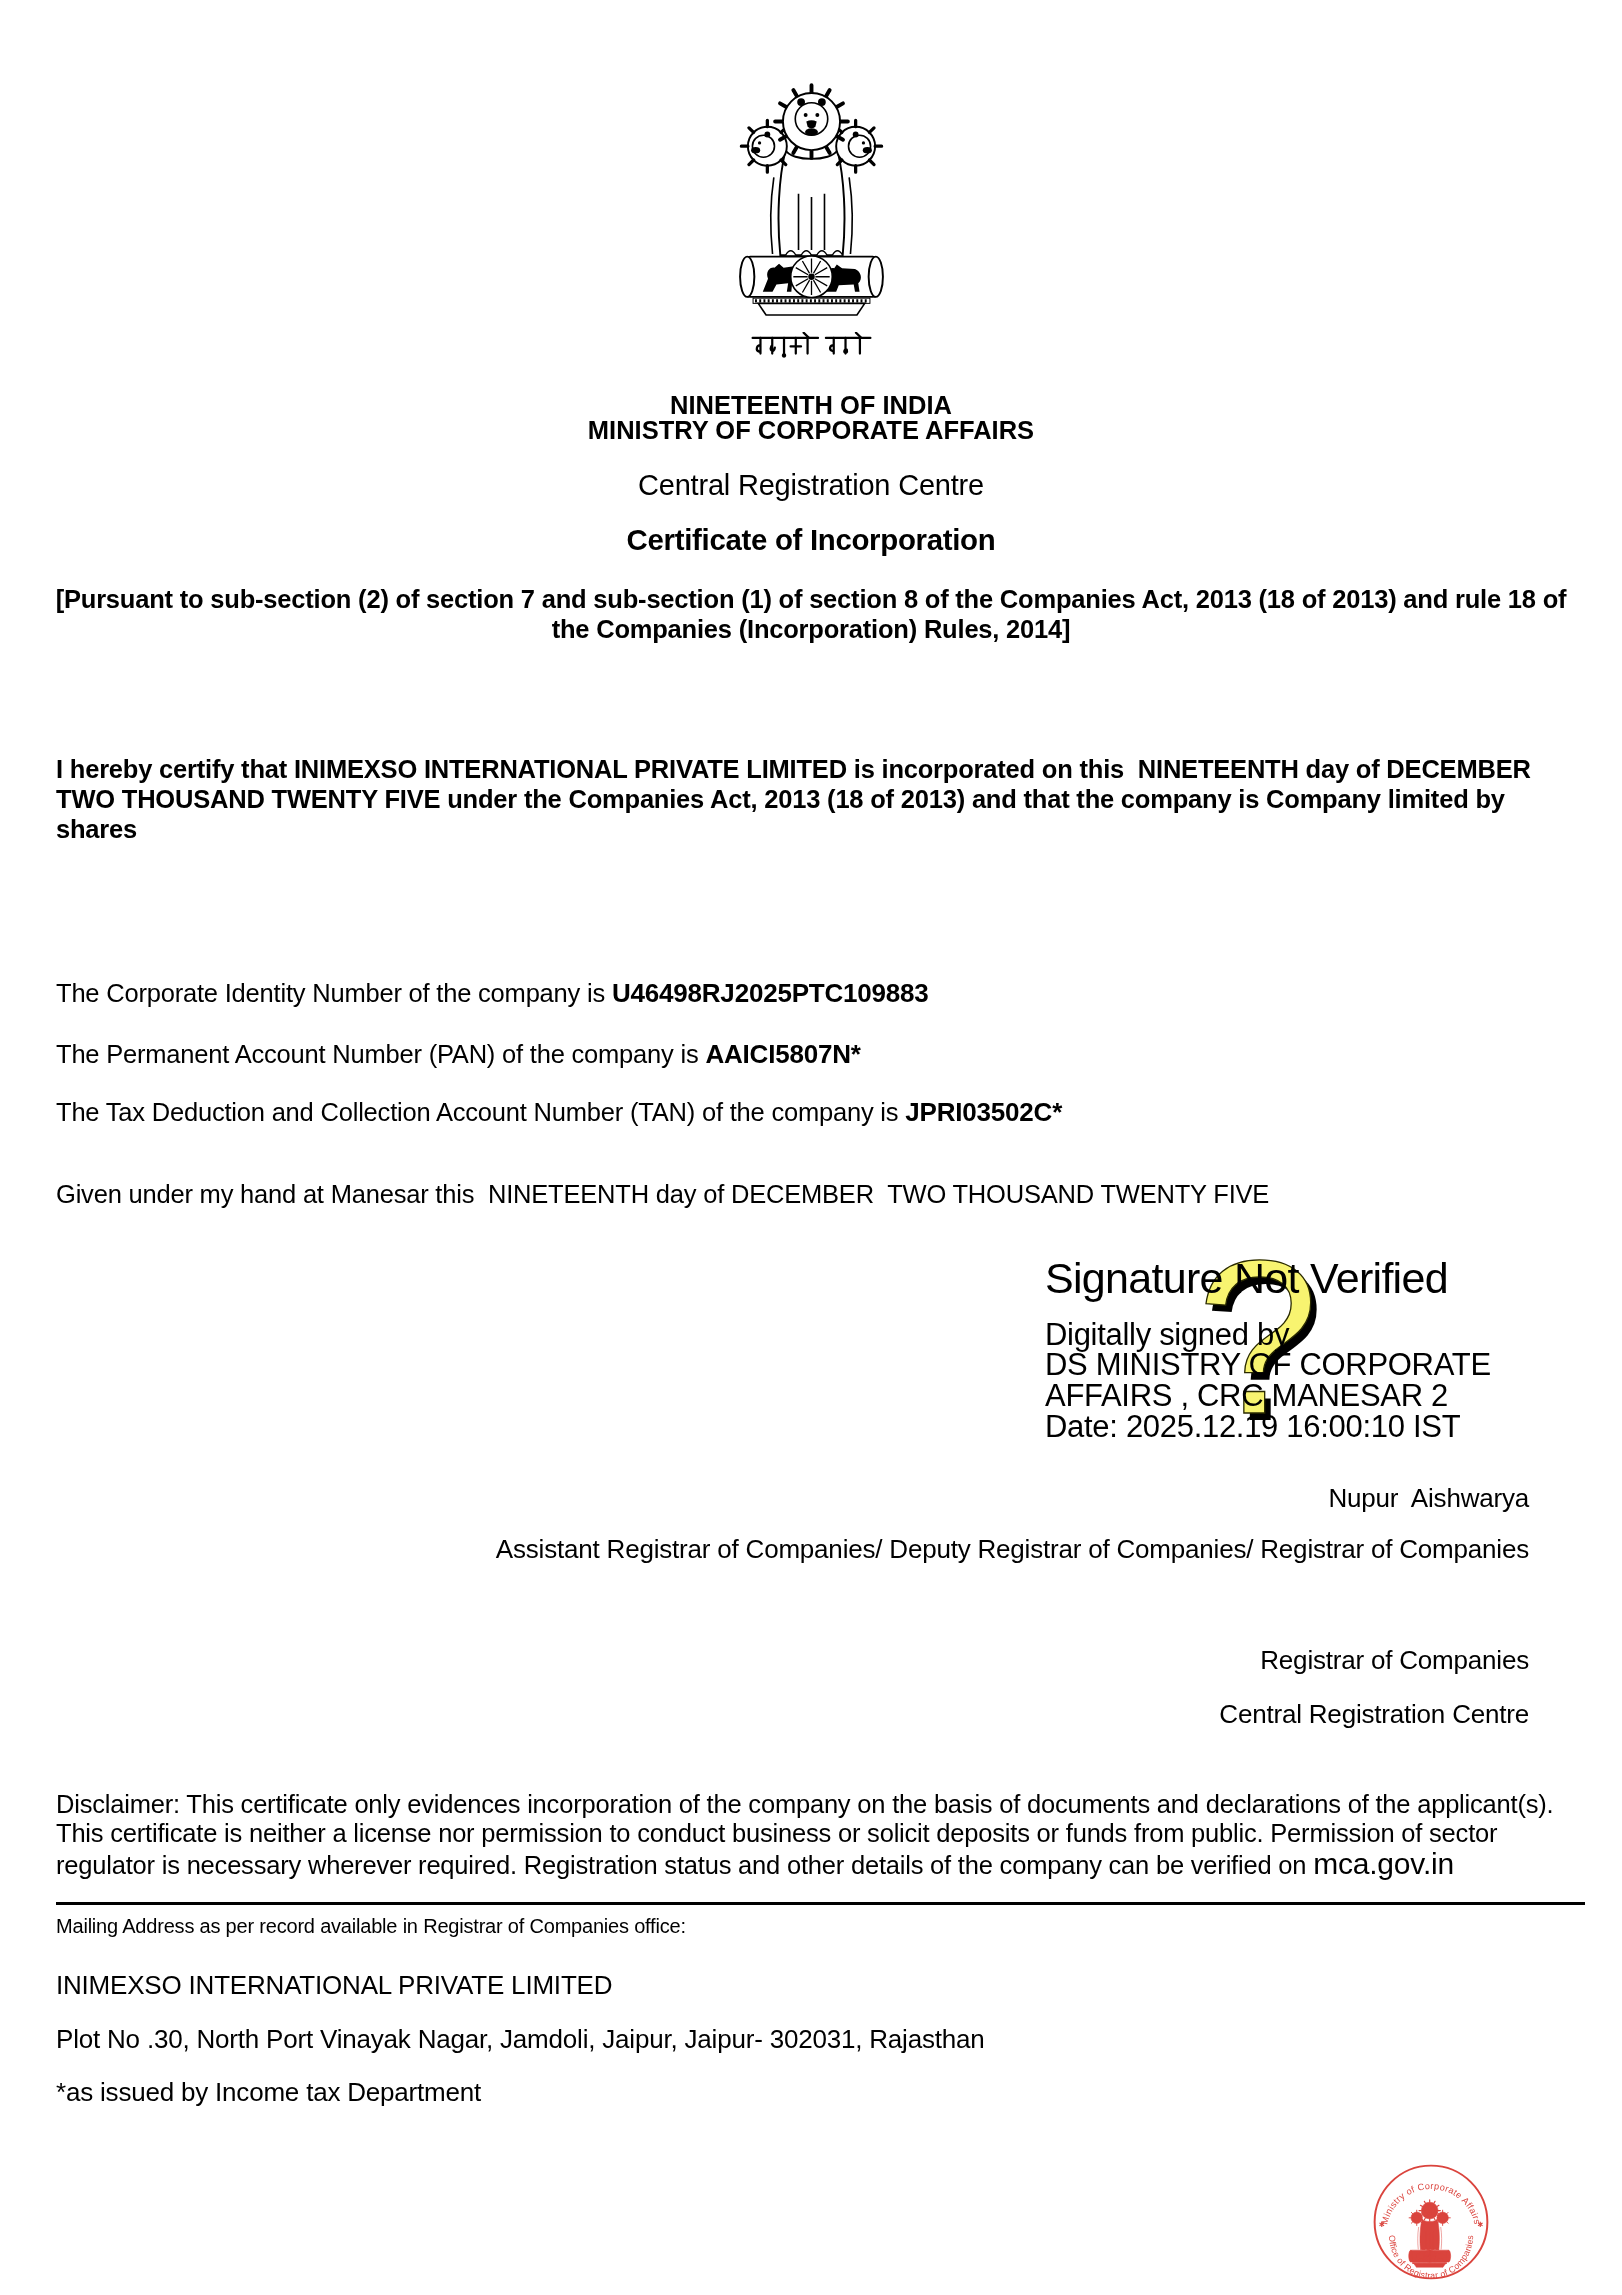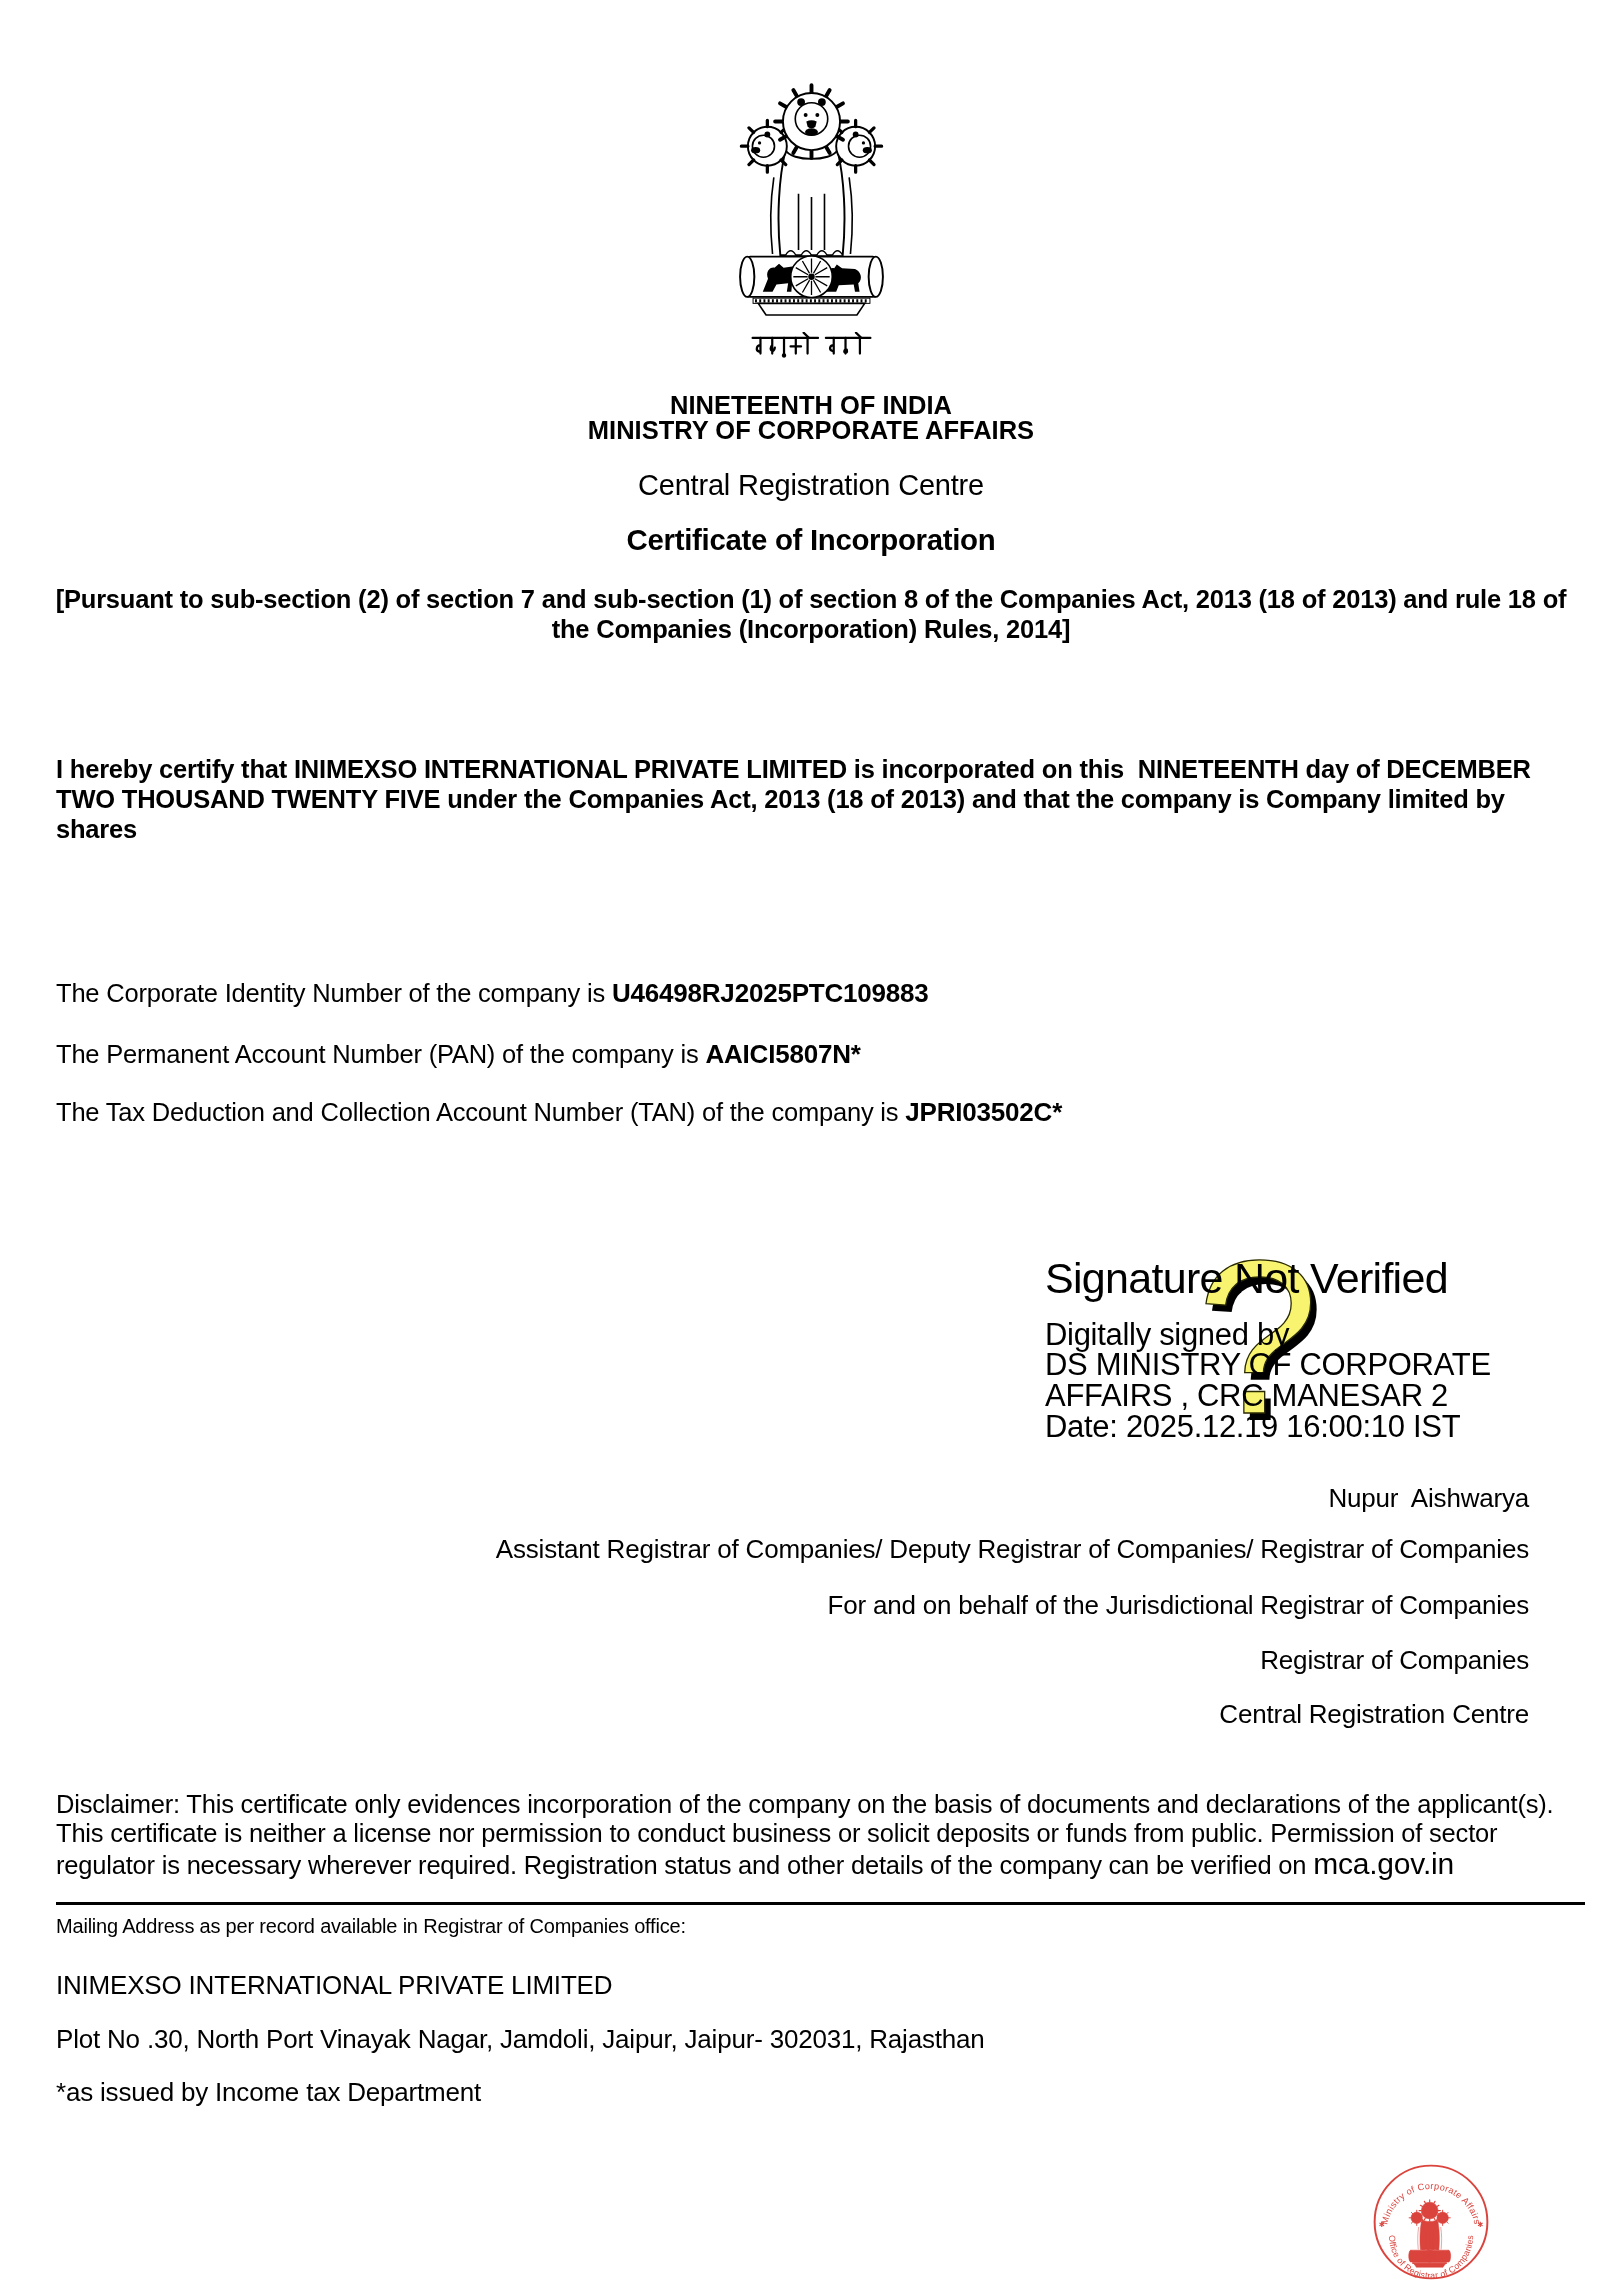--- a/index.html
+++ b/index.html
@@ -136,31 +136,31 @@
   <div class="t center body-txt para" style="top:584px;left:52px;right:52px;">[Pursuant to sub-section (2) of section 7 and sub-section (1) of section 8 of the Companies Act, 2013 (18 of 2013) and rule 18 of the Companies (Incorporation) Rules, 2014]</div>
 
   <div class="t body-txt para" style="left:56px;top:754px;width:1513px;">I hereby certify that INIMEXSO INTERNATIONAL PRIVATE LIMITED is incorporated on this  NINETEENTH day of DECEMBER  TWO THOUSAND TWENTY FIVE under the Companies Act, 2013 (18 of 2013) and that the company is Company limited by shares</div>
 
   <div class="t body-txt" style="left:56px;top:979px;"><span>The Corporate Identity Number of the company is </span><span class="val">U46498RJ2025PTC109883</span></div>
 
   <div class="t body-txt" style="left:56px;top:1040px;"><span>The Permanent Account Number (PAN) of the company is </span><span class="val">AAICI5807N*</span></div>
 
   <div class="t body-txt" style="left:56px;top:1098px;"><span>The Tax Deduction and Collection Account Number (TAN) of the company is </span><span class="val">JPRI03502C*</span></div>
 
+  <div class="t body-txt" style="left:56px;top:1180px;">Given under my hand at Manesar this  NINETEENTH day of DECEMBER  TWO THOUSAND TWENTY FIVE</div>
 
   <div class="t qmark" style="left:1197px;top:1228px;">?</div>
   <div class="t sig-title sig-layer" style="left:1045px;top:1254px;">Signature Not Verified</div>
   <div class="t sig-sub sig-layer" style="left:1045px;top:1319px;">Digitally signed by</div>
   <div class="t sig-sub sig-layer" style="left:1045px;top:1349px;">DS MINISTRY OF CORPORATE</div>
   <div class="t sig-sub sig-layer" style="left:1045px;top:1380px;">AFFAIRS , CRC MANESAR 2</div>
   <div class="t sig-sub sig-layer" style="left:1045px;top:1411px;">Date: 2025.12.19 16:00:10 IST</div>
 
   <div class="t right-line" style="top:1484px;">Nupur  Aishwarya</div>
   <div class="t right-line" style="top:1535px;">Assistant Registrar of Companies/ Deputy Registrar of Companies/ Registrar of Companies</div>
-  <div class="t right-line" style="top:1591px;">For and on behalf of the Jurisdictional Registrar of Companies</div>
   <div class="t right-line" style="top:1646px;">Registrar of Companies</div>
   <div class="t right-line" style="top:1700px;">Central Registration Centre</div>
 
   <div class="t body-txt" style="left:56px;top:1790px;width:1519px;line-height:29.4px;"><span>Disclaimer: This certificate only evidences incorporation of the company on the basis of documents and declarations of the applicant(s). This certificate is neither a license nor permission to conduct business or solicit deposits or funds from public. Permission of sector regulator is necessary wherever required. Registration status and other details of the company can be verified on </span><span class="mca">mca.gov.in</span></div>
 
   <div class="hr" style="left:56px;top:1902px;width:1529px;height:3.3px;"></div>
 
   <div class="t" style="left:56px;top:1915px;font-size:20px;">Mailing Address as per record available in Registrar of Companies office:</div>
   <div class="t" style="left:56px;top:1971px;font-size:26px;">INIMEXSO INTERNATIONAL PRIVATE LIMITED</div>
   <div class="t" style="left:56px;top:2025px;font-size:26px;">Plot No .30, North Port Vinayak Nagar, Jamdoli, Jaipur, Jaipur- 302031, Rajasthan</div>

